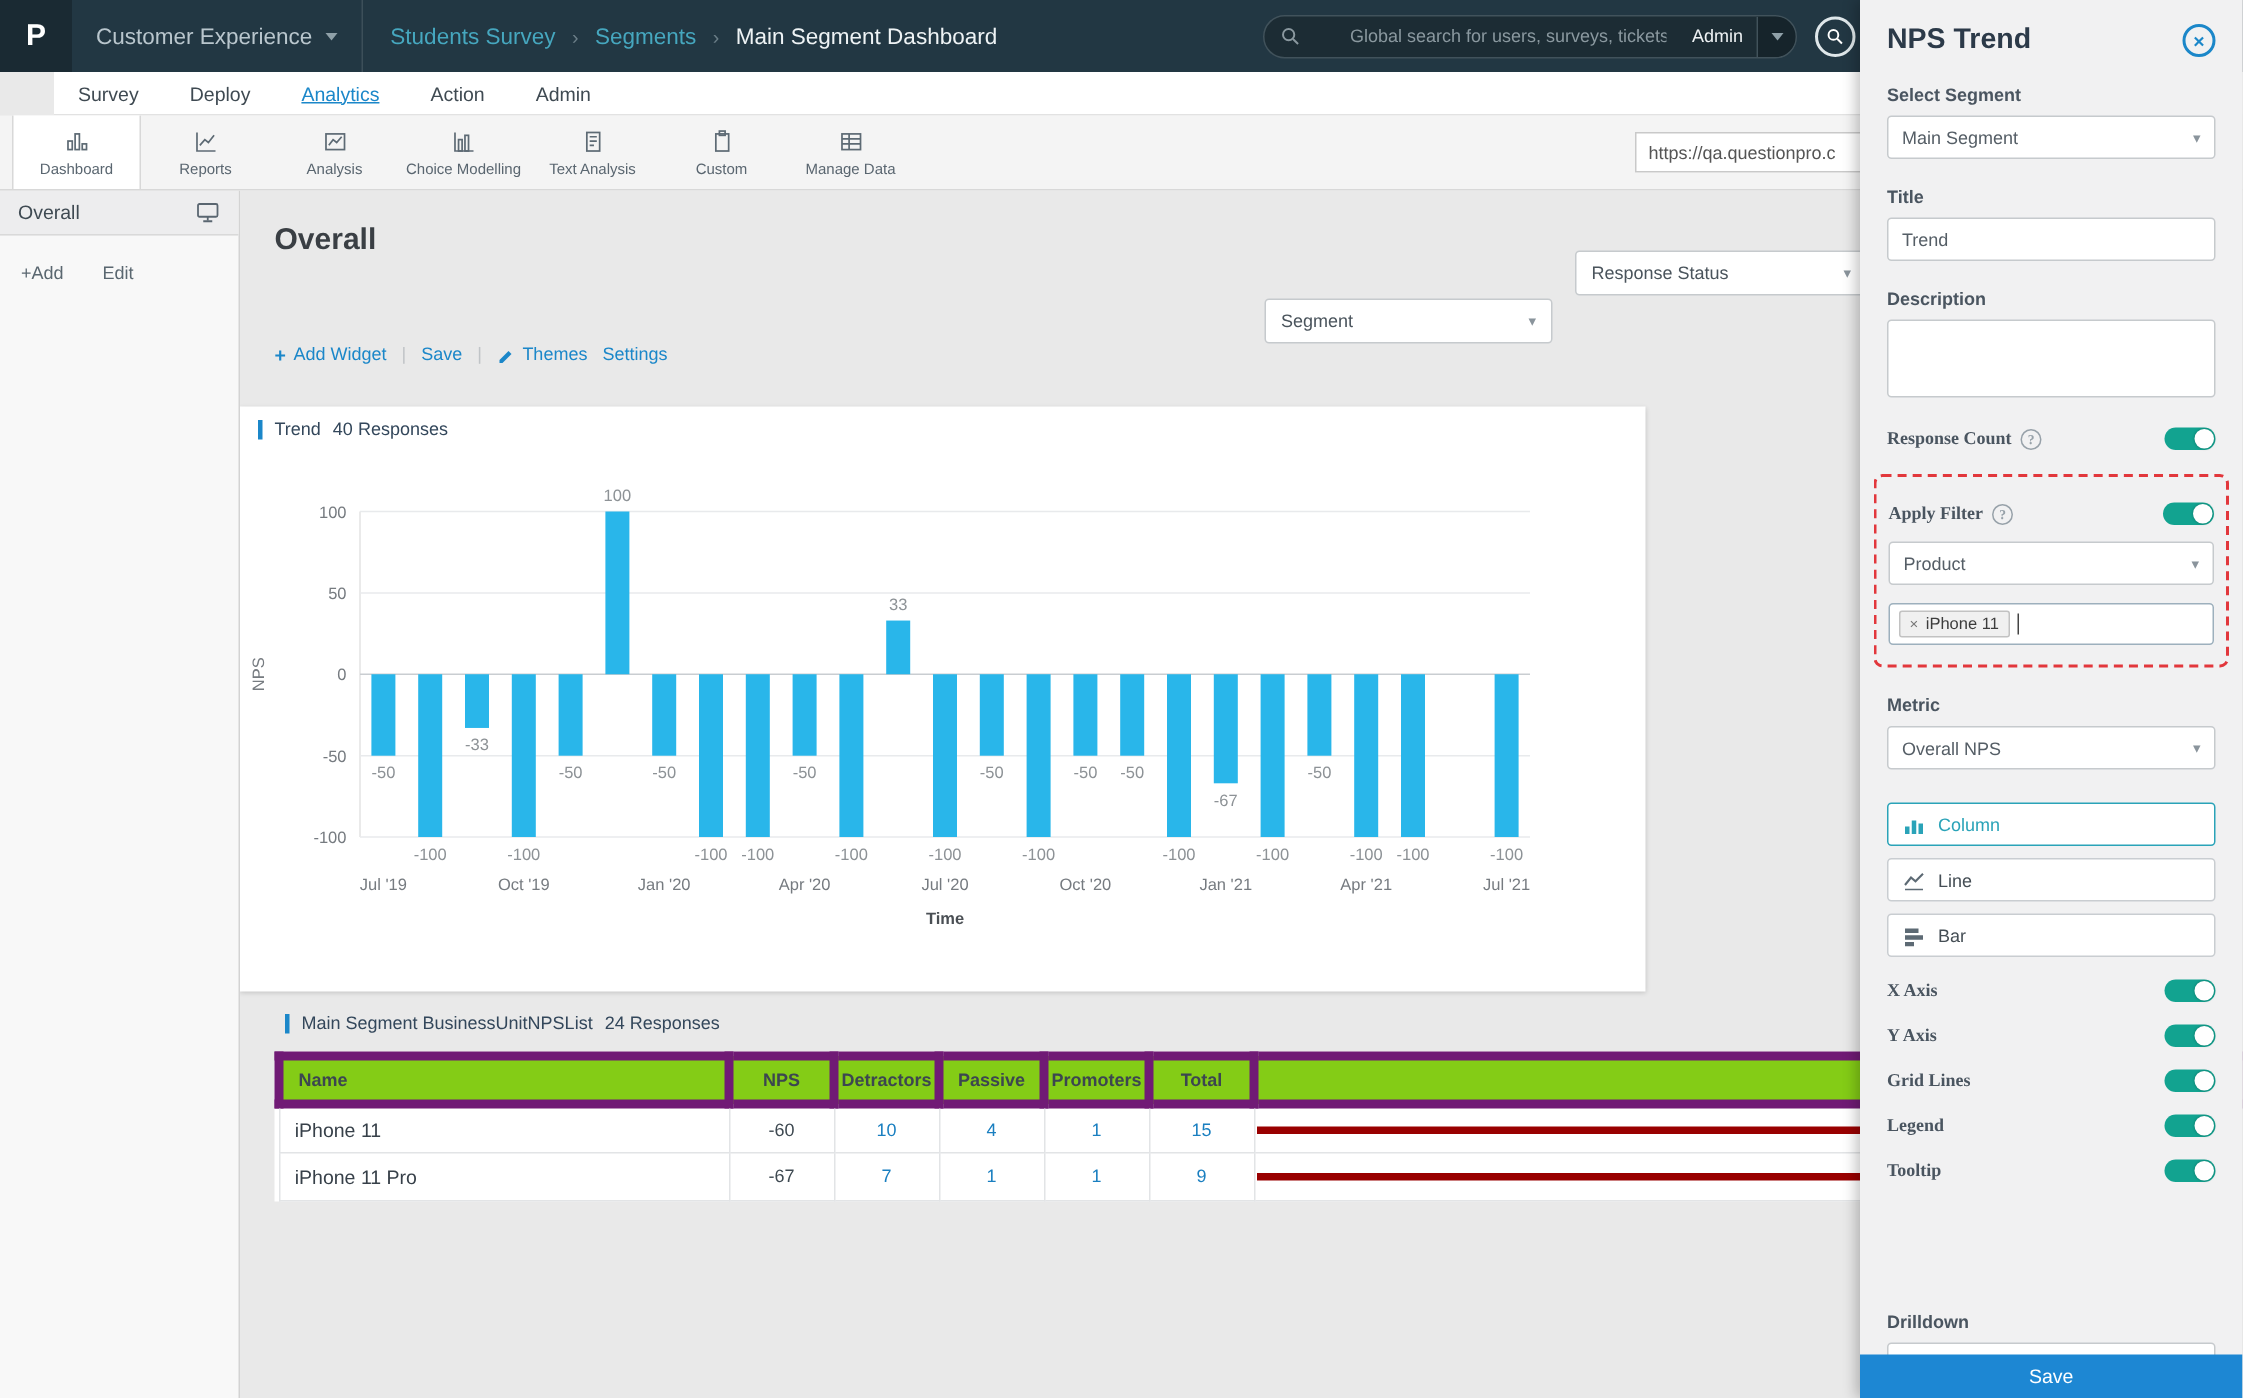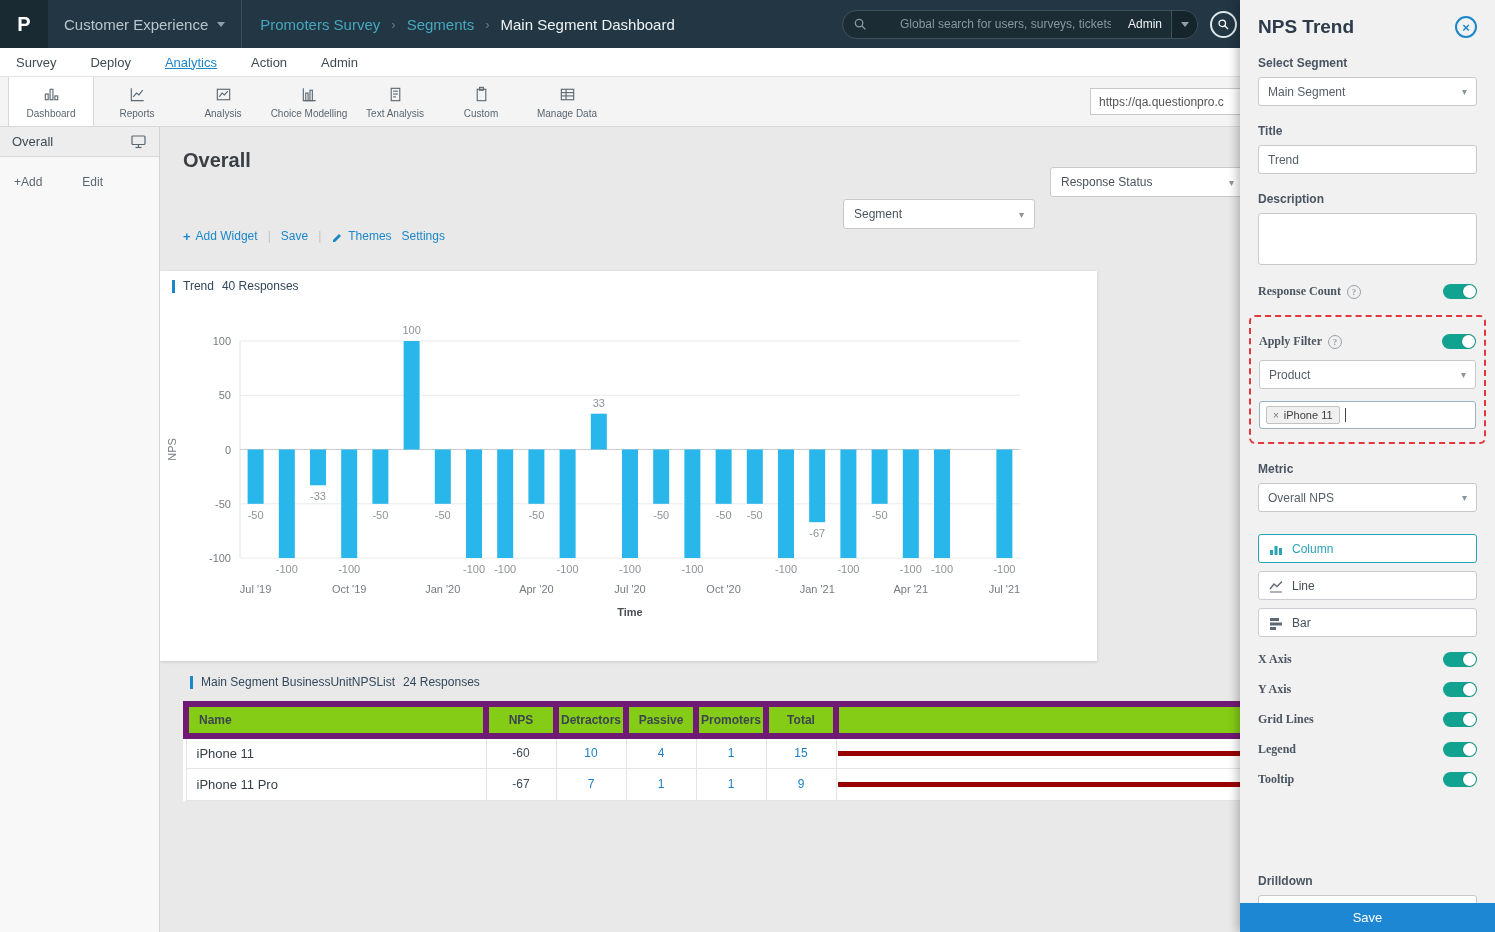--- a/index.html
+++ b/index.html
@@ -28,39 +28,39 @@
   .search-pill input { flex:1; background:transparent; border:none; outline:none; color:#cfd8dd;
                        font-size:12px; padding:0 8px; font-family:inherit;margin-left:24px; }
   .search-pill input::placeholder { color:#8a989f; }
   .scope { font-size:12px; color:#eef2f4; padding:0 9px; white-space:nowrap; cursor:pointer; }
   .scope-caret { width:26px; height:27px; background:#16242b; border-left:1px solid #41525b;
                  display:flex; align-items:center; justify-content:center; cursor:pointer; }
   .round-search { width:27px; height:27px; border:2px solid #dfe7ea; border-radius:50%;
                   display:flex; align-items:center; justify-content:center; cursor:pointer; flex:0 0 auto; }
   
   .menubar { height:29px; background:#fff; border-bottom:1px solid #e2e2e2; display:flex; align-items:center;
-             gap:34px; padding-left:16px; font-size:13px; color:#3f4a52; }
+             gap:34px; padding-left:16px; font-size:13px; color:#3f4a52;margin-left:36px; }
   .menubar .mitem { cursor:pointer; }
   .menubar .mitem.active { color:#1b87c9; text-decoration:underline; }
   
   .ribbon { height:50px; background:#f4f4f4; border-bottom:1px solid #d8d8d8; display:flex; align-items:stretch;
             position:relative; padding-left:8px; }
   .ritem { width:86px; display:flex; flex-direction:column; align-items:center; justify-content:center; gap:4px;
            font-size:10px; color:#5a6670; cursor:pointer; }
   .ritem svg { stroke:#5d6a74; fill:none; stroke-width:1.2; }
   .ritem.active { background:#fff; border-left:1px solid #d8d8d8; border-right:1px solid #d8d8d8; }
   .url-field { position:absolute; left:1090px; top:11px; width:240px; height:27px; border:1px solid #c9c9c9;
                background:#fff; font-size:12px; color:#555; padding:0 8px; font-family:inherit; outline:none; }
   
   .body-row { display:flex; height:805px; }
   .sidebar { width:160px; background:#f8f8f8; border-right:1px solid #d3d3d3; flex:0 0 auto; }
   .side-tab { height:30px; background:#ededee; border-bottom:1px solid #d9d9d9; display:flex; align-items:center;
               justify-content:space-between; padding:0 12px; font-size:13px; color:#3f4a52; cursor:pointer; }
   .side-tab svg { stroke:#5a6670; fill:none; stroke-width:1.2; }
-  .side-links { display:flex; gap:40px; padding:18px 14px; font-size:12px; color:#5a6770;text-align:right; }
+  .side-links { display:flex; gap:26px; padding:18px 14px; font-size:12px; color:#5a6770;text-align:right; }
   .side-links span { cursor:pointer; }
   .main { flex:1; background:#e9e9e9; position:relative; overflow:hidden; }
   .page-title { position:absolute; left:23px; top:22px; font-size:20px; font-weight:700; color:#3a3f44; }
   .fake-select { background:#fff; border:1px solid #c6cacd; border-radius:3px; height:30px; display:flex;
                  align-items:center; justify-content:space-between; padding:0 10px; font-size:12px; color:#4a545c;
                  cursor:pointer; }
   .fake-select .chev { color:#8a949c; font-size:10px; }
   .flt-segment { position:absolute; left:683px; top:40px; width:192px;margin-top:32px; }
   .flt-status  { position:absolute; left:890px; top:40px; width:195px; }
   .actions-bar { position:absolute; left:23px; top:96px; height:26px; display:flex; align-items:center; gap:10px;
@@ -141,21 +141,21 @@
 
 <header class="topbar">
   <div class="logo-box">
     <span>P</span>
   </div>
   <div class="product">
     <span>Customer Experience</span>
     <span class="caret-down"></span>
   </div>
   <nav class="breadcrumb">
-    <a>Promoters Survey</a>
+    <a>Students Survey</a>
     <span class="sep">›</span>
     <a>Segments</a>
     <span class="sep">›</span>
     <span class="current">Main Segment Dashboard</span>
   </nav>
   <div class="top-right">
     <div class="search-pill">
       <svg width="15" height="15" viewBox="0 0 16 16">
         <circle cx="6.5" cy="6.5" r="4" stroke="#8a989f" fill="none" stroke-width="1.4"></circle>
         <line x1="9.6" y1="9.6" x2="13.2" y2="13.2" stroke="#8a989f" stroke-width="1.4"></line>

